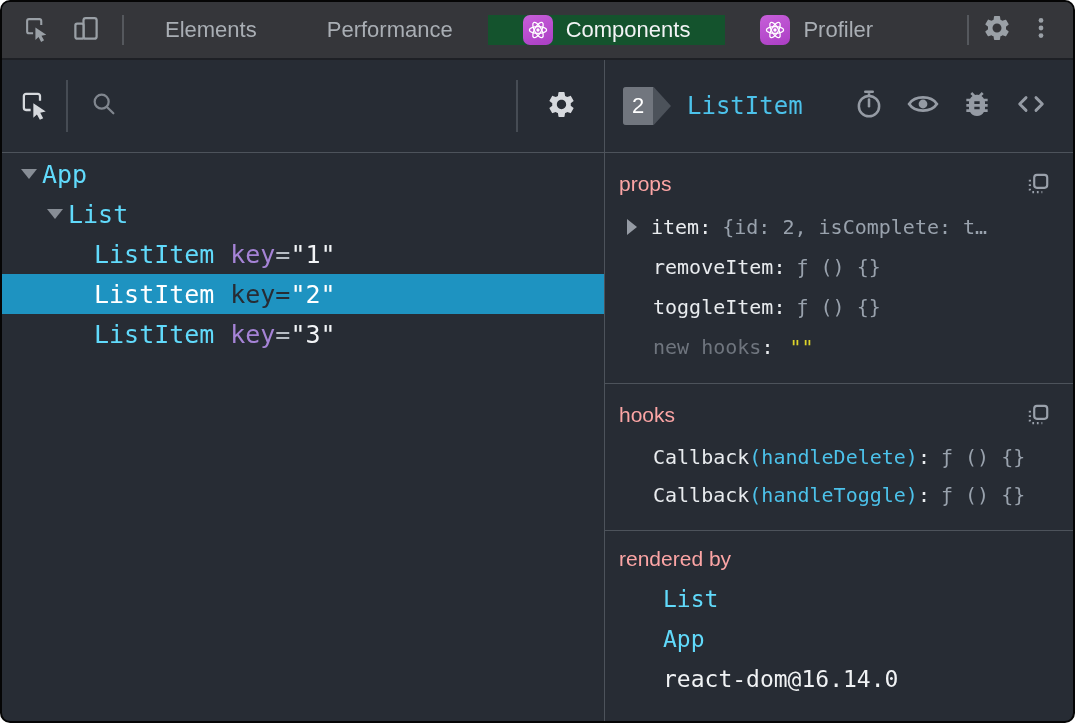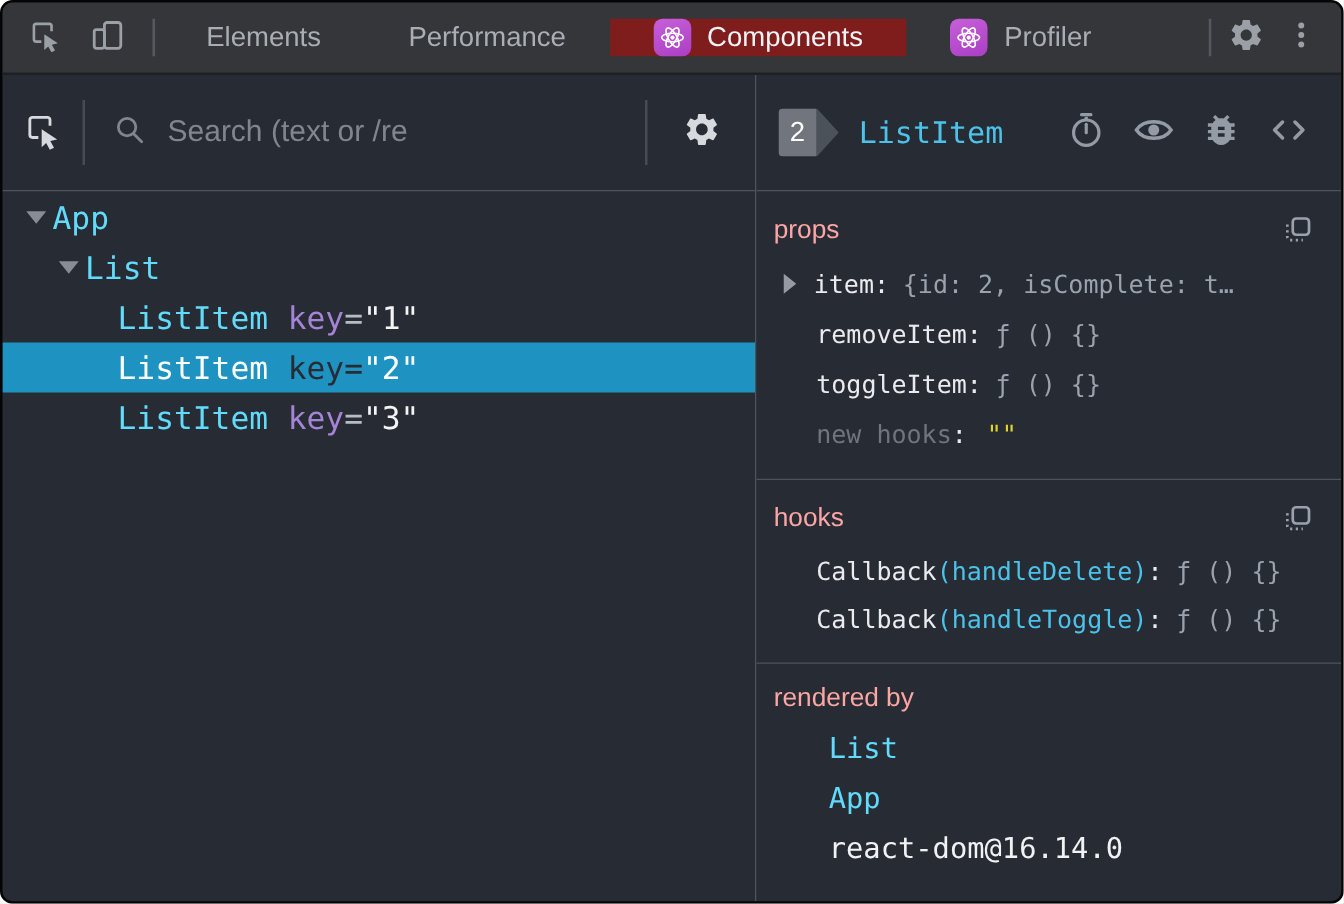--- a/index.html
+++ b/index.html
@@ -14,21 +14,21 @@
 
   
   .topbar {
     height:58px; background:#35363a; display:flex; align-items:center;
     border-bottom:2px solid #1e2025;
   }
   .topbar-left { display:flex; align-items:center; padding:0 8px 0 12px; gap:6px; }
   .icon-btn { width:44px; height:44px; display:flex; align-items:center; justify-content:center; cursor:pointer; }
   .vdiv { width:2px; height:30px; background:#55585d; align-self:center; margin:0 6px; }
   .tab { display:flex; align-items:center; gap:13px; padding:0 35px; color:#a9aeb4; font-size:22px; cursor:pointer; }
-  .tab.active { background:#7f1d1d; color:#f2f3f5; }
+  .tab.active { background:#14532d; color:#f2f3f5; }
   .react-chip {
     width:30px; height:30px; border-radius:7px;
     background:linear-gradient(160deg,#c75fd9 0%, #ab3ec4 100%);
     display:flex; align-items:center; justify-content:center;
   }
   .topbar-right { display:flex; align-items:center; margin-left:auto; padding-right:10px; }
 
   
   .main { display:flex; height:661px; }
   .left-panel { width:603px; border-right:1px solid #4d535b; display:flex; flex-direction:column; }
@@ -187,21 +187,20 @@
           </span>
         </div>
         <div class="vdiv2"></div>
         <div class="search-wrap">
           <span>
             <svg width="28" height="28" viewBox="0 0 24 24" fill="none">
               <circle cx="10" cy="10" r="6" stroke="#80868e" stroke-width="1.9"></circle>
               <path d="M14.5 14.5 L20 20" stroke="#80868e" stroke-width="1.9" stroke-linecap="round"></path>
             </svg>
           </span>
-          <input class="search-input" type="text" placeholder="Search (text or /re" style="">
         </div>
         <div class="vdiv2"></div>
         <div class="lt-gear icon-btn">
           <span>
             <svg width="31" height="31" viewBox="0 0 24 24">
               <path fill="#d6d9dd" d="M19.14 12.94c.04-.3.06-.61.06-.94s-.02-.64-.07-.94l2.03-1.58c.18-.14.23-.41.12-.61l-1.92-3.32c-.12-.22-.37-.29-.59-.22l-2.39.96c-.5-.38-1.03-.7-1.62-.94l-.36-2.54c-.04-.24-.24-.41-.48-.41h-3.84c-.24 0-.43.17-.47.41l-.36 2.54c-.59.24-1.13.57-1.62.94l-2.39-.96c-.22-.08-.47 0-.59.22L2.74 8.87c-.12.21-.08.47.12.61l2.03 1.58c-.05.3-.09.63-.09.94s.02.64.07.94l-2.03 1.58c-.18.14-.23.41-.12.61l1.92 3.32c.12.22.37.29.59.22l2.39-.96c.5.38 1.03.7 1.62.94l.36 2.54c.05.24.24.41.48.41h3.84c.24 0 .44-.17.47-.41l.36-2.54c.59-.24 1.13-.56 1.62-.94l2.39.96c.22.08.47 0 .59-.22l1.92-3.32c.12-.22.07-.47-.12-.61l-2.01-1.58zM12 15.6c-1.98 0-3.6-1.62-3.6-3.6s1.62-3.6 3.6-3.6 3.6 1.62 3.6 3.6-1.62 3.6-3.6 3.6z"></path>
             </svg>
           </span>
         </div>
       </div>

